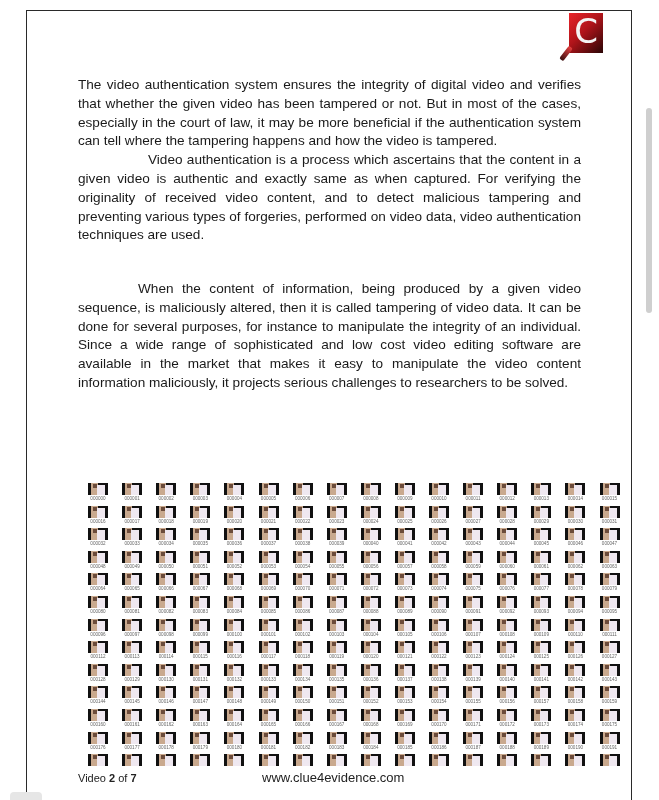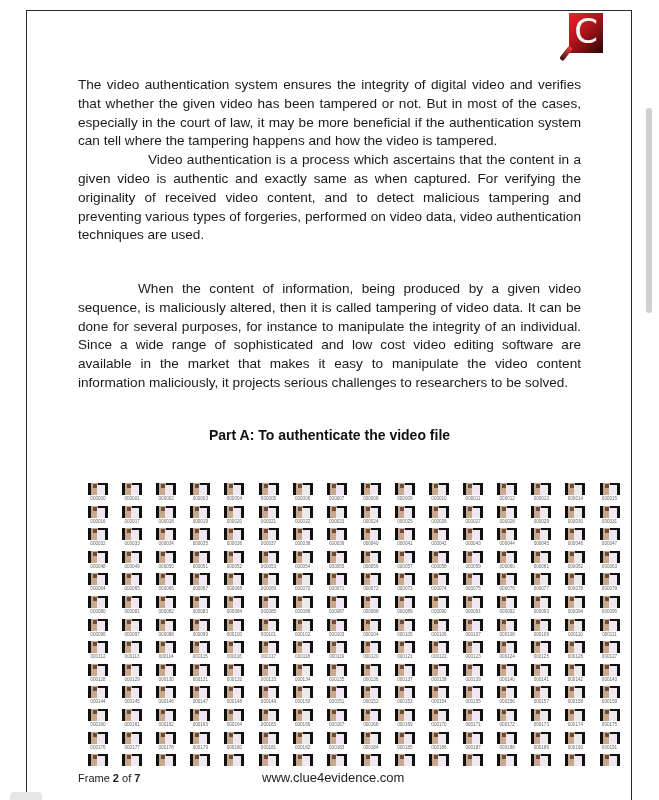--- a/index.html
+++ b/index.html
@@ -92,21 +92,20 @@
 <div class="content" style="top:76px;">
   <p class="para">The video authentication system ensures the integrity of digital video and verifies that whether the given video has been tampered or not. But in most of the cases, especially in the court of law, it may be more beneficial if the authentication system can tell where the tampering happens and how the video is tampered.</p>
   <p class="para indent1">Video authentication is a process which ascertains that the content in a given video is authentic and exactly same as when captured. For verifying the originality of received video content, and to detect malicious tampering and preventing various types of forgeries, performed on video data, video authentication techniques are used.</p>
 </div>
 
 <div class="content" style="top:280px;">
   <p class="para indent2">When the content of information, being produced by a given video sequence, is maliciously altered, then it is called tampering of video data. It can be done for several purposes, for instance to manipulate the integrity of an individual. Since a wide range of sophisticated and low cost video editing software are available in the market that makes it easy to manipulate the video content information maliciously, it projects serious challenges to researchers to be solved.</p>
 </div>
 
 <div class="obs" style="top:427px;">
-  <div>Part A: To authenticate the video file</div>
 </div>
 
 <div class="grid" id="grid">
     <div class="row" style="top: 0px;">
       <div class="cell" style="left: 0px;">
         <div class="thumb">
           <div class="a"></div>
           <div class="b"></div>
           <div class="c2"></div>
         </div>
@@ -1773,18 +1772,18 @@
         <div class="thumb">
           <div class="a"></div>
           <div class="b"></div>
           <div class="c2"></div>
         </div>
       </div>
     </div>
   </div>
 
 <div class="footer-page">
-  <span>Frame </span><b>2</b><span> of </span><b>7</b>
+  <span>Video </span><b>2</b><span> of </span><b>7</b>
 </div>
 <div class="footer-url">www.clue4evidence.com</div>
 
 <div class="scrollbar"></div>
 <div class="corner-tab"></div>
 
 </body></html>

